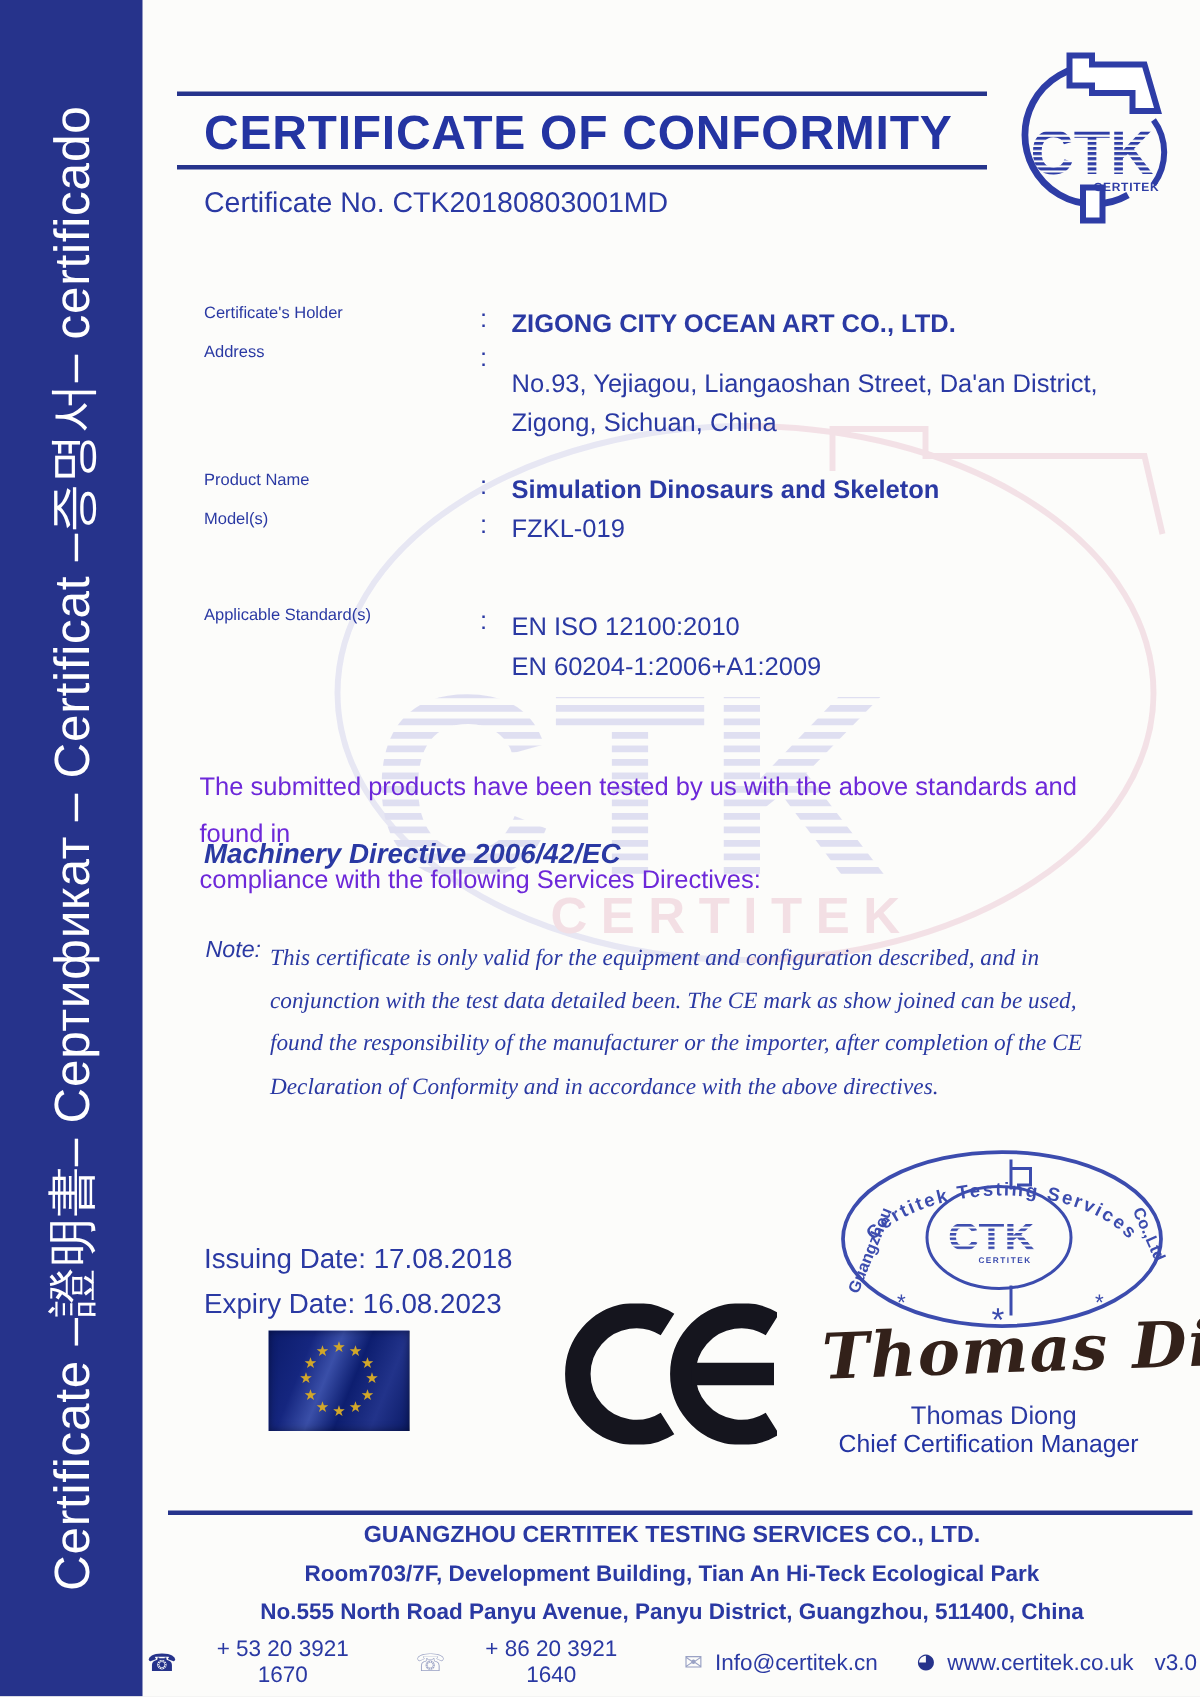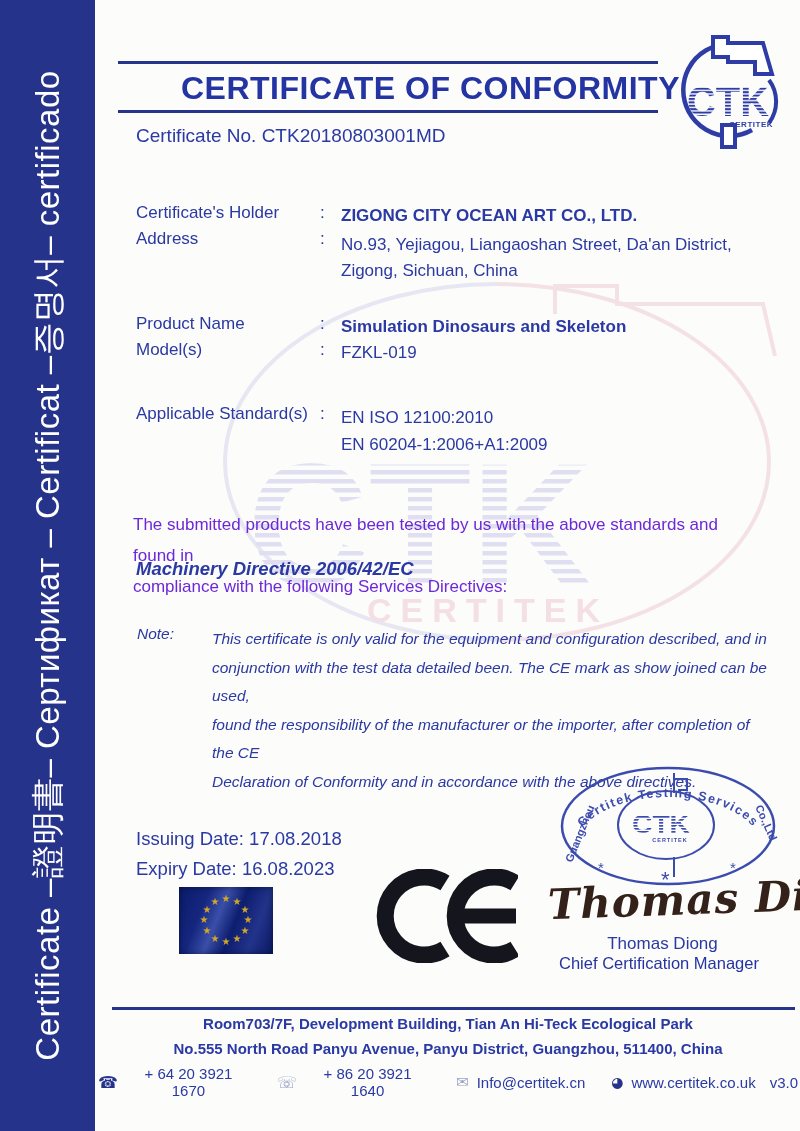--- a/index.html
+++ b/index.html
@@ -18,35 +18,35 @@
 
   
   .watermark { position:absolute; left:215px; top:272px; width:580px; height:380px; opacity:0.55; z-index:0; }
 
   .content { position:absolute; inset:0; z-index:1; }
 
   
   .rule { position:absolute; background:#26348c; }
   .rule-top   { left:118px; top:61px;  width:540px; height:3px; }
   .rule-mid   { left:118px; top:110px; width:540px; height:3px; }
-  .title { position:absolute; left:136px; top:70px; font-size:32px; font-weight:bold; color:#2434a2; letter-spacing:0.5px;margin-left:45px; }
+  .title { position:absolute; left:136px; top:70px; font-size:32px; font-weight:bold; color:#2434a2; letter-spacing:0.5px; }
   .certno { position:absolute; left:136px; top:125px; font-size:19px; color:#2a39a3; }
   .logo { position:absolute; left:666px; top:30px; width:126px; height:120px; }
 
   
-  .flabel { position:absolute; left:136px; width:185px; font-size:17px; color:#2a39a3; }
+  .flabel { position:absolute; left:136px; width:185px; font-size:11px; color:#2a39a3; }
   .fcolon { position:absolute; left:320px; font-size:17px; color:#2a39a3; }
   .fvalue { position:absolute; left:341px; width:420px; font-size:17px; color:#2a39a3; line-height:26px; }
   .bold { font-weight:bold; }
 
   .statement { position:absolute; left:133px; top:509px; width:615px; font-size:17px; color:#6d28d9; line-height:31px; }
   .directive { position:absolute; left:136px; top:558px; font-size:18.5px; font-weight:bold; font-style:italic; color:#2a39a3; }
 
   .note-label { position:absolute; left:137px; top:625px; font-size:15.5px; font-style:italic; color:#2a39a3; }
-  .note-text  { position:absolute; left:212px; top:625px; width:560px; font-size:15.5px; font-style:italic; color:#2a39a3; line-height:28.5px; }
+  .note-text  { position:absolute; left:180px; top:625px; width:560px; font-size:15.5px; font-style:italic; color:#2a39a3; line-height:28.5px;font-family:Liberation Serif, serif; }
 
   .date-issuing { position:absolute; left:136px; top:828px; font-size:18.5px; color:#2a39a3;text-align:center; }
   .date-expiry  { position:absolute; left:136px; top:858px; font-size:18.5px; color:#2a39a3; }
 
   
   .euflag { position:absolute; left:179px; top:887px; width:94px; height:67px;
     background:linear-gradient(112deg,#0b1b6a 0%,#15267f 26%,#3a4fa8 42%,#0d1e70 58%,#22338a 78%,#0a1a66 100%);
     box-shadow:inset 0 0 6px rgba(0,0,0,0.45); }
   .star { position:absolute; width:12px; height:12px; color:#d2a72a; font-size:10px; line-height:12px; text-align:center;
     font-family:"DejaVu Sans",sans-serif; }
@@ -130,21 +130,21 @@
       <text x="62" y="86" text-anchor="middle" font-size="42" font-weight="bold" textLength="82" lengthAdjust="spacingAndGlyphs" fill="url(#lgs)">CTK</text>
       <text x="85" y="97" text-anchor="middle" font-size="8" font-weight="bold" letter-spacing="0.5" fill="#2e3da6">CERTITEK</text>
     </svg>
 
     <div class="flabel" style="top:203px">Certificate's Holder</div>
     <div class="fcolon" style="top:203px">:</div>
     <div class="fvalue bold" style="top:203px">ZIGONG CITY OCEAN ART CO., LTD.</div>
 
     <div class="flabel" style="top:229px">Address</div>
     <div class="fcolon" style="top:229px">:</div>
-    <div class="fvalue" style="top:232px">
+    <div class="fvalue" style="top:243px">
       <div>No.93, Yejiagou, Liangaoshan Street, Da'an District,</div>
       <div>Zigong, Sichuan, China</div>
     </div>
 
     <div class="flabel" style="top:314px">Product Name</div>
     <div class="fcolon" style="top:314px">:</div>
     <div class="fvalue bold" style="top:314px">Simulation Dinosaurs and Skeleton</div>
 
     <div class="flabel" style="top:340px">Model(s)</div>
     <div class="fcolon" style="top:340px">:</div>
@@ -217,25 +217,26 @@
       <text x="103" y="68" text-anchor="middle" font-size="26" font-weight="bold" textLength="58" lengthAdjust="spacingAndGlyphs" fill="url(#sts)">CTK</text>
       <text x="112" y="77" text-anchor="middle" font-size="5.5" font-weight="bold" letter-spacing="1" fill="#3c4cae">CERTITEK</text>
     </svg>
 
     <div class="sig-script">Thomas Diong</div>
     <div class="sig-name">Thomas Diong</div>
     <div class="sig-title">Chief Certification Manager</div>
 
     <div class="rule footer-rule"></div>
     <div class="footer">
+      <div class="company">GUANGZHOU CERTITEK TESTING SERVICES CO., LTD.</div>
       <div class="addr">Room703/7F, Development Building, Tian An Hi-Teck Ecological Park</div>
       <div class="addr">No.555 North Road Panyu Avenue, Panyu District, Guangzhou, 511400, China</div>
       <div class="contact">
         <span class="icon icon-phone">☎</span>
-        <span>+ 64 20 3921 1670</span>
+        <span>+ 53 20 3921 1670</span>
         <span class="gap"></span>
         <span class="icon icon-fax">☏</span>
         <span>+ 86 20 3921 1640</span>
         <span class="gap"></span>
         <span class="icon icon-mail">✉</span>
         <span>Info@certitek.cn</span>
         <span class="gap"></span>
         <span class="icon icon-globe">◕</span>
         <span>www.certitek.co.uk</span>
         <span class="version">v3.0</span>

